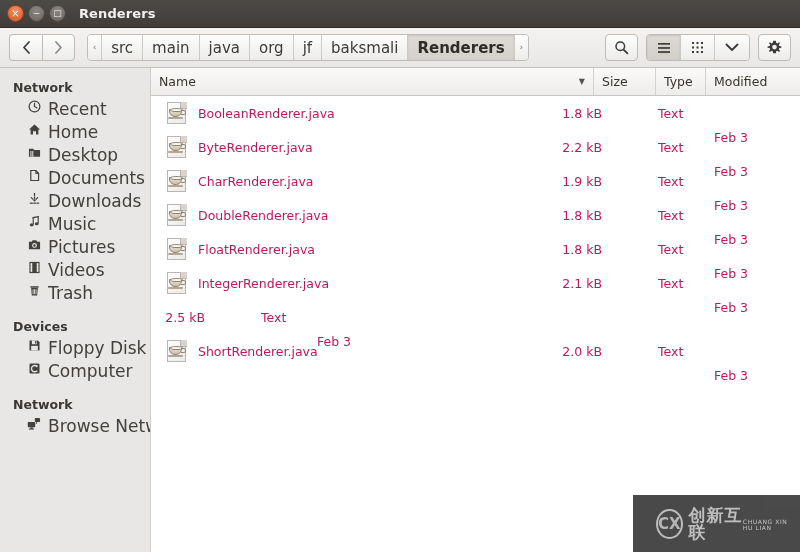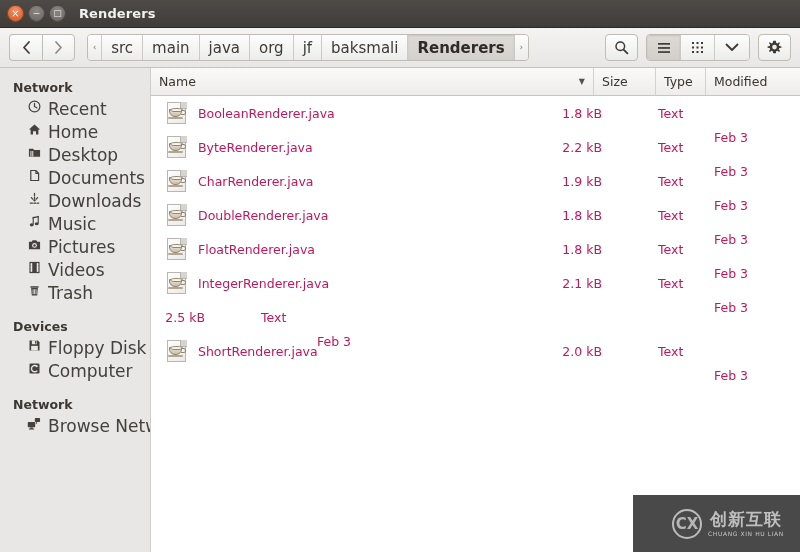--- a/index.html
+++ b/index.html
@@ -236,21 +236,21 @@
     opacity: 0.95;
     padding-left: 23px;
   }
   .wm-mark {
     width: 30px; height: 30px; border-radius: 50%;
     border: 2px solid #b9b9b9;
     position: relative;
     display: flex; align-items: center; justify-content: center;
     color: #b3b3b3; font-size: 15px; font-weight: bold;
   }
-  .wm-text { display: flex; flex-direction: column; align-items: center; line-height: 1; }
+  .wm-text { display: flex; flex-direction: row; align-items: center; line-height: 1; }
   .wm-cn { font-size: 17px; font-weight: bold; color: #bcbcbc; letter-spacing: 1px; }
   .wm-en { font-size: 6px; color: #c3c3c3; letter-spacing: 0.6px; margin-top: 3px; }
 </style>
 </head>
 <body>
 
 <div class="window">
 
   <div class="titlebar">
     <div class="wbtns">

